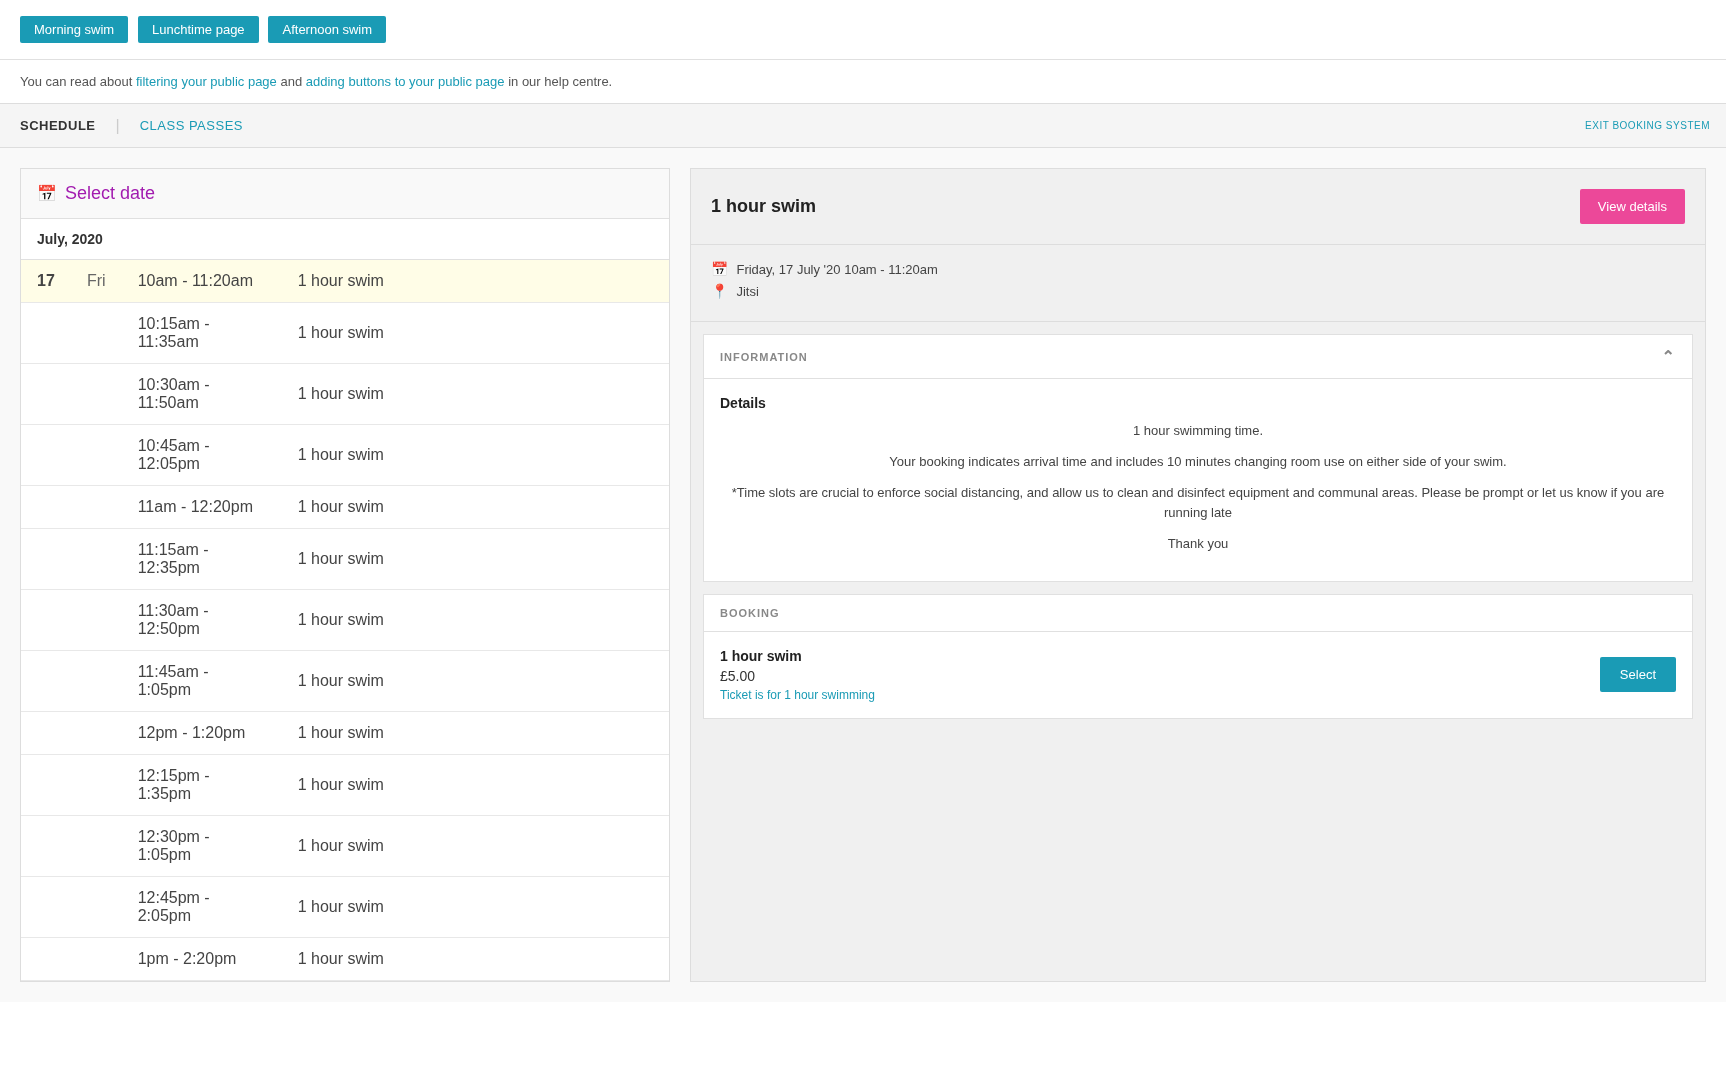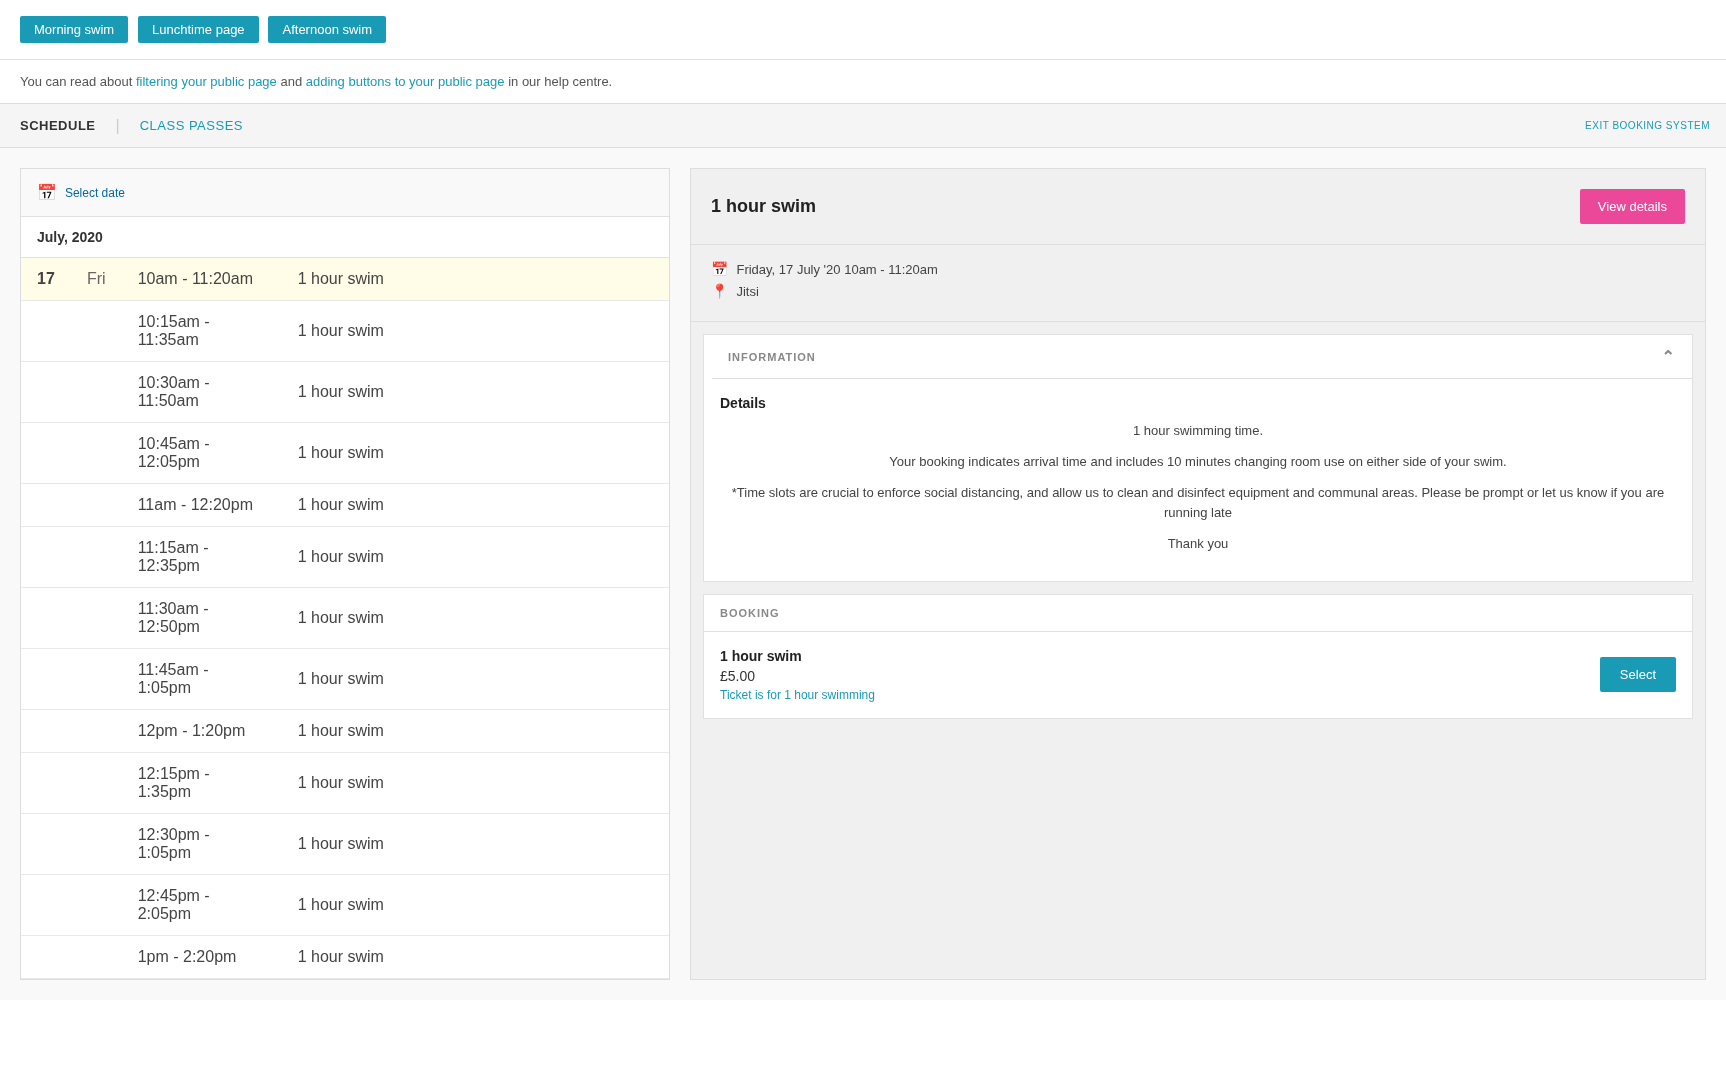--- a/index.html
+++ b/index.html
@@ -94,22 +94,22 @@
       padding: 14px 16px;
       border-bottom: 1px solid #e0e0e0;
       background: #f9f9f9;
     }
     .calendar-icon {
       color: #888;
       margin-right: 8px;
       font-size: 16px;
     }
     .select-date-link {
-      color: #0369a1;
-      font-size: 12px;
+      color: #a21caf;
+      font-size: 18px;
       cursor: pointer;
       text-decoration: none;
     }
 
     .month-header {
       padding: 12px 16px;
       font-weight: bold;
       font-size: 14px;
       border-bottom: 1px solid #e0e0e0;
     }
@@ -202,21 +202,20 @@
       display: flex;
       justify-content: space-between;
       align-items: center;
       padding: 12px 16px;
       font-size: 11px;
       font-weight: bold;
       color: #888;
       letter-spacing: 1px;
       border-bottom: 1px solid #e0e0e0;
       cursor: pointer;
-      margin-left: 8px;
     }
     .chevron-icon {
       font-size: 16px;
       color: #888;
     }
 
     .info-section-body {
       padding: 16px;
     }
     .info-details-title {

